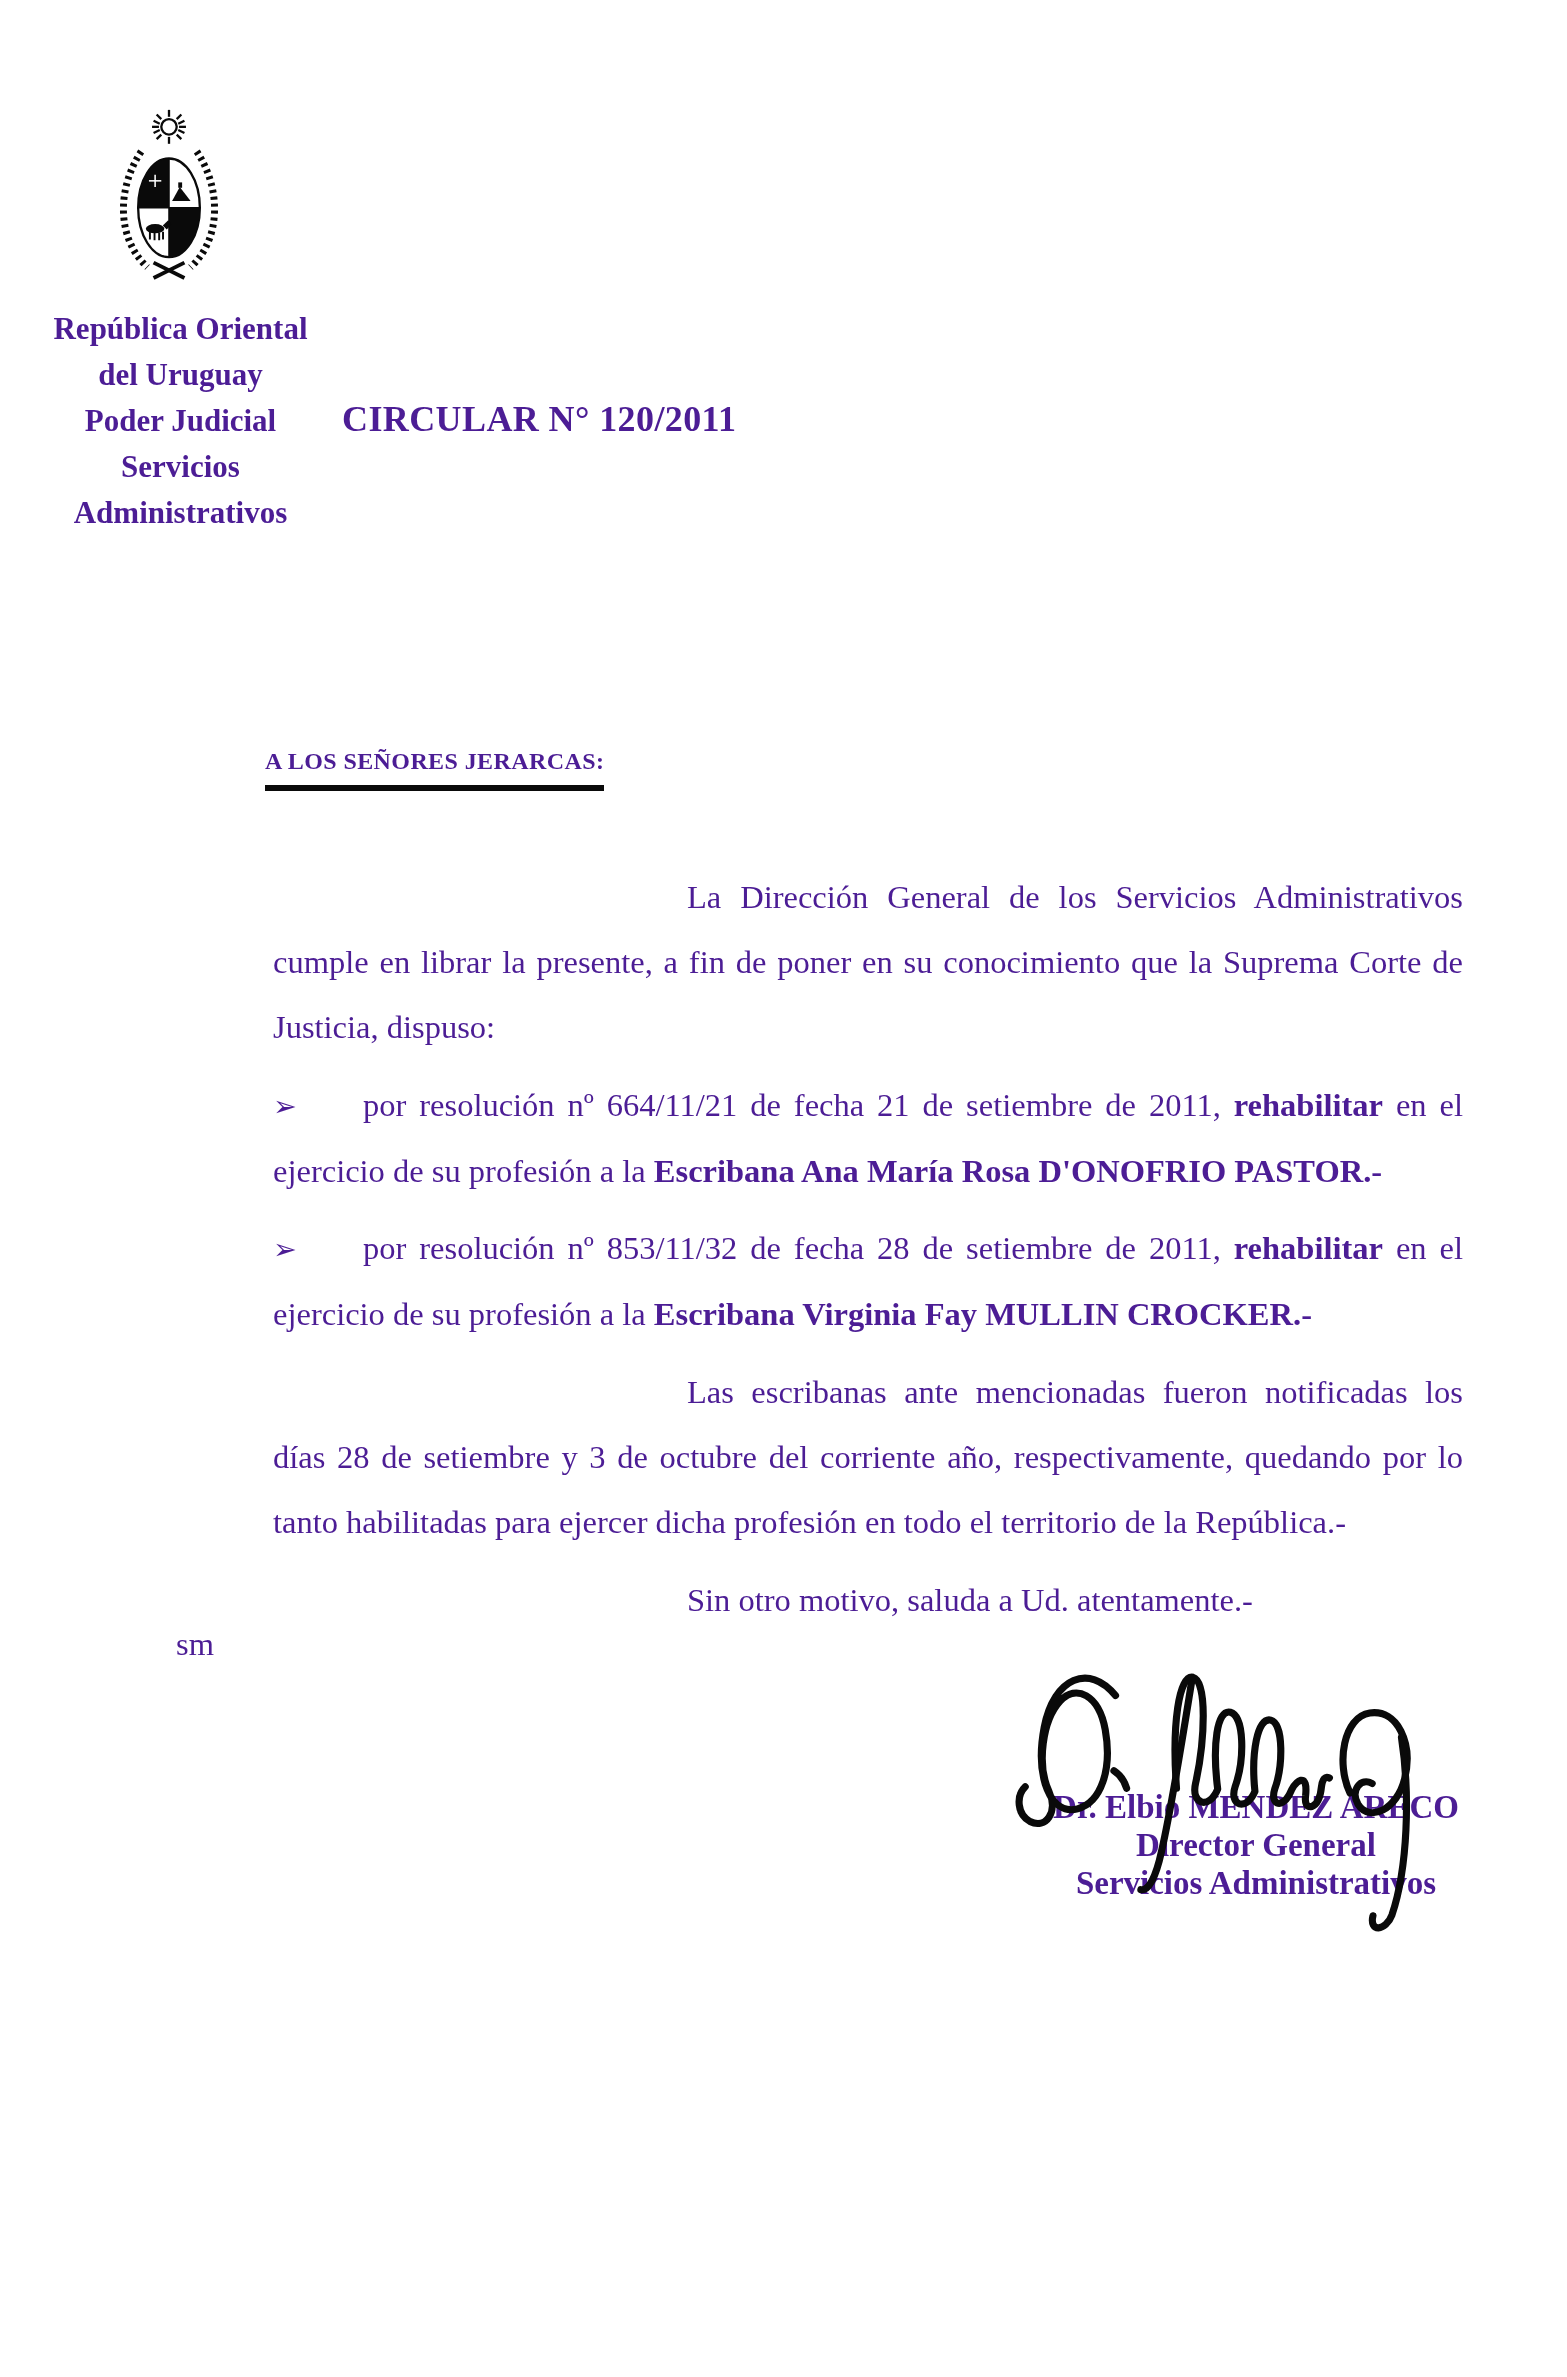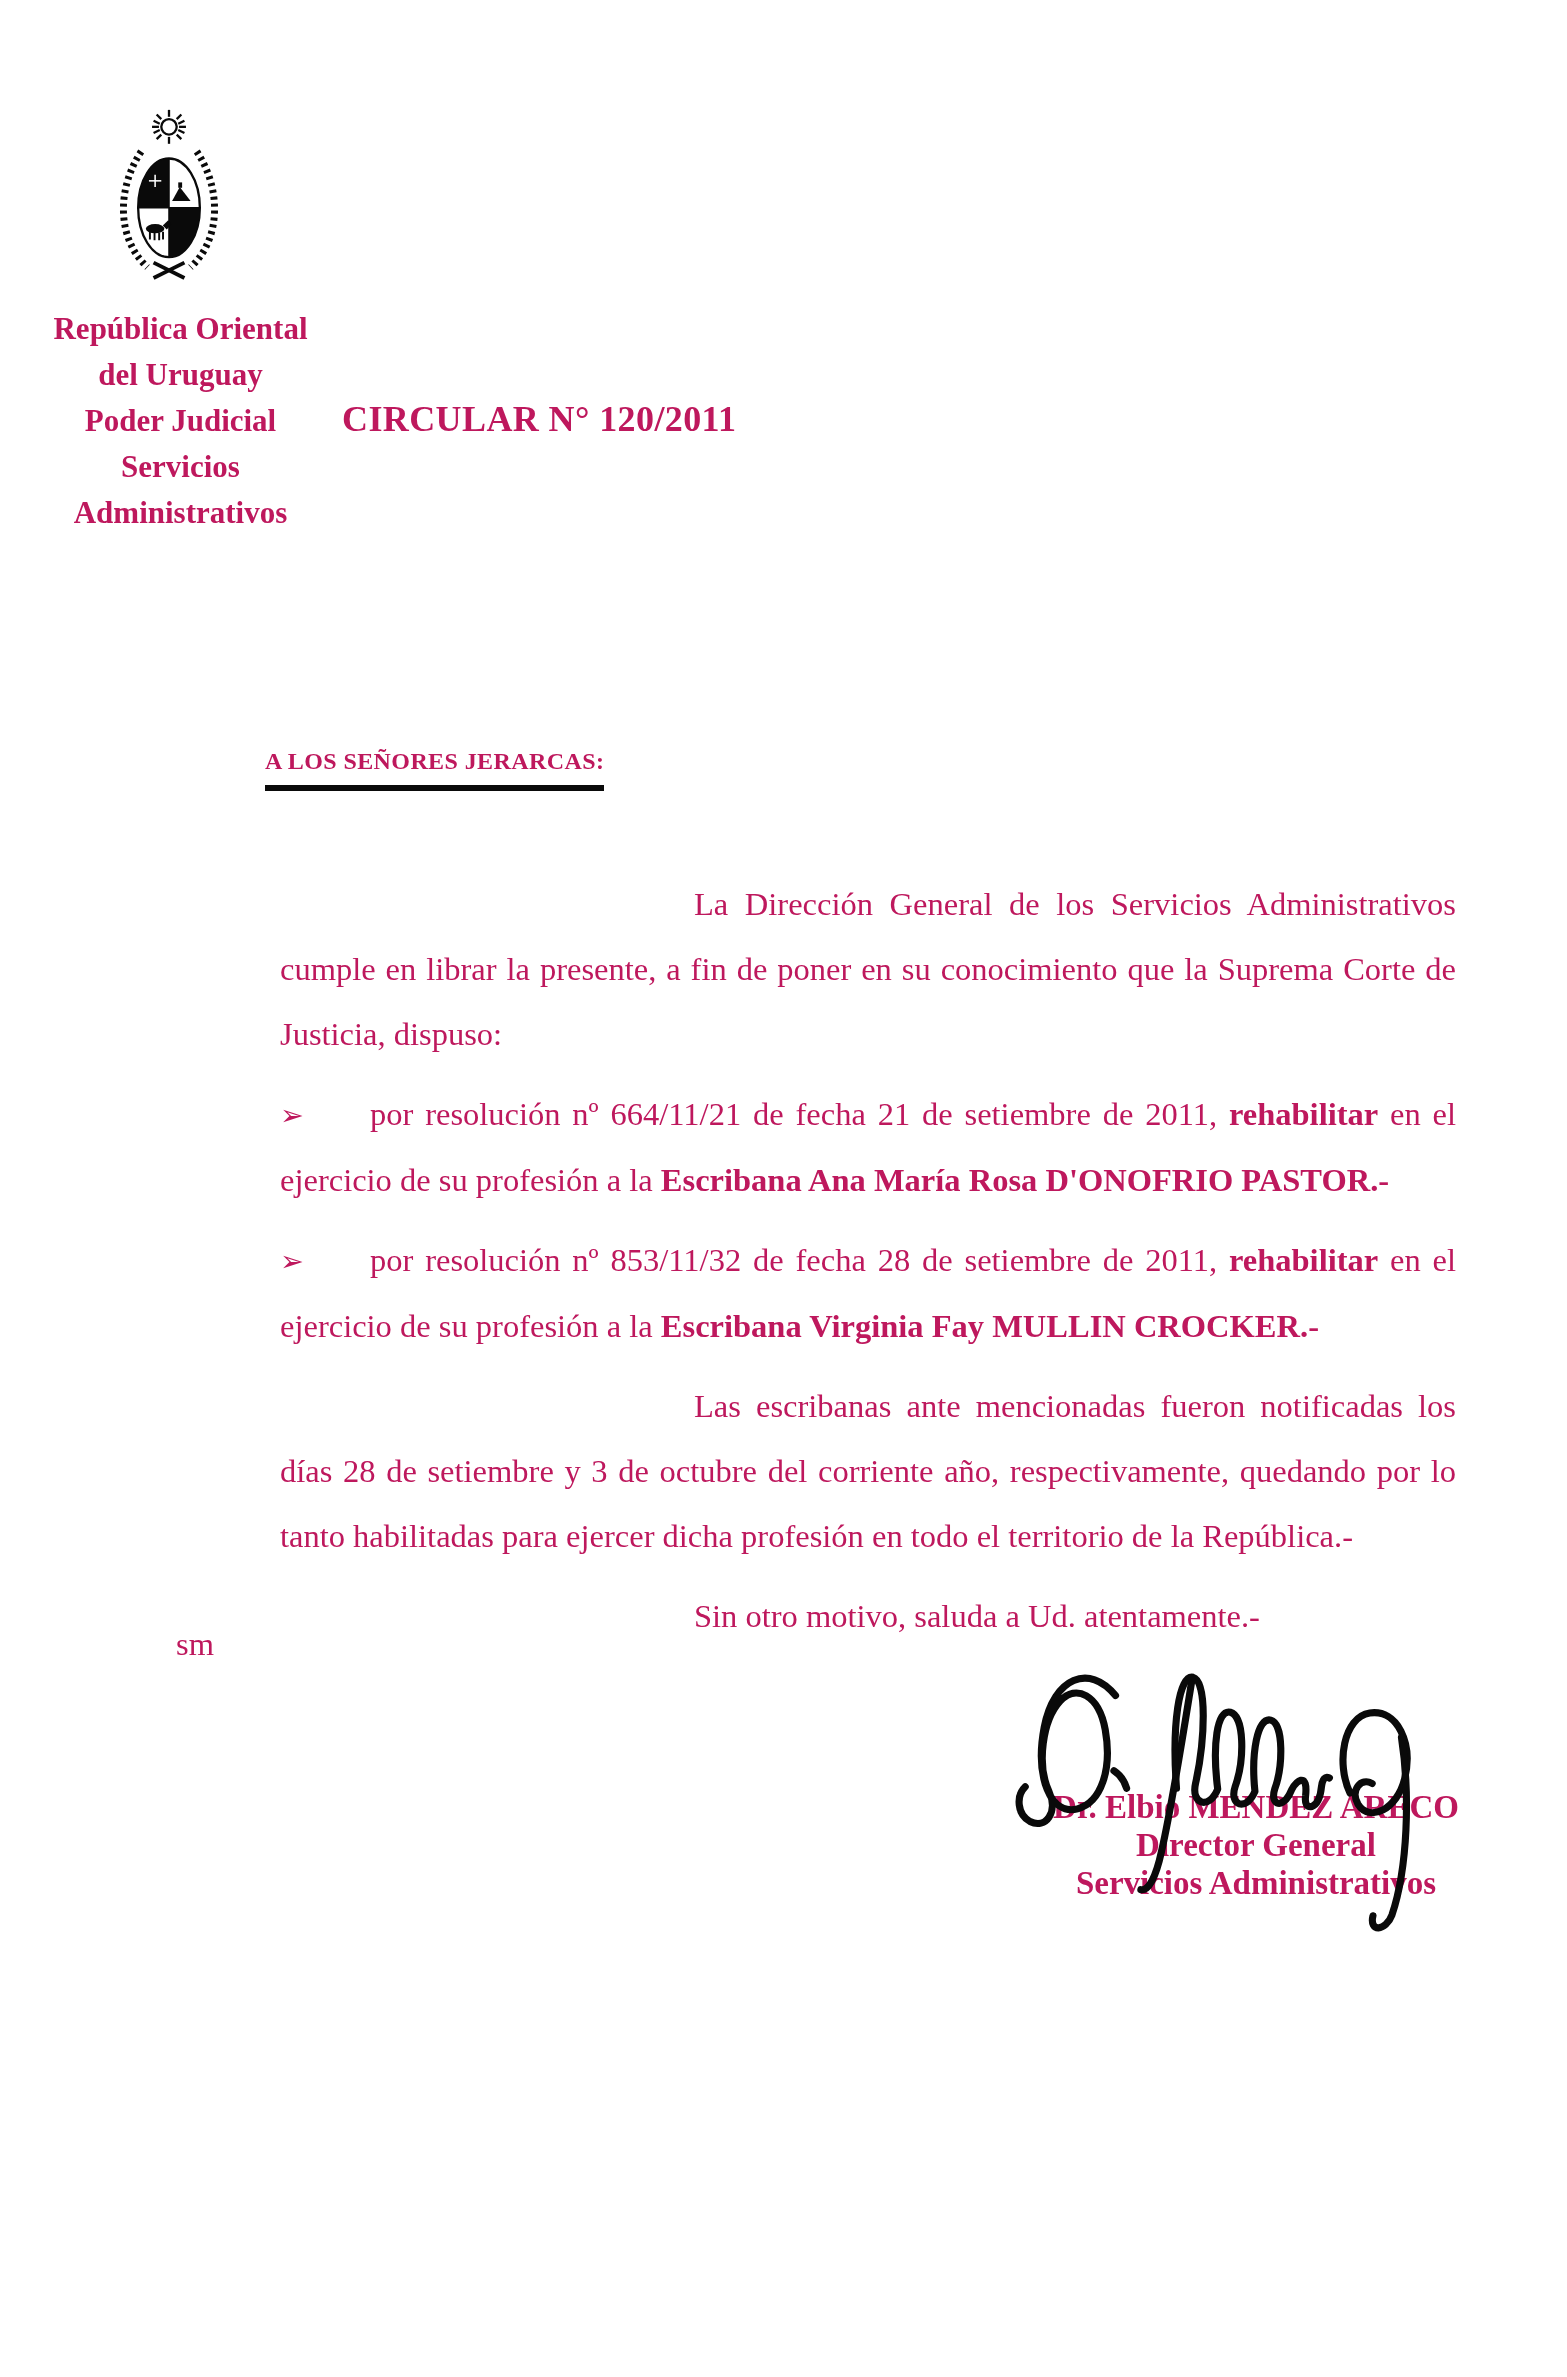--- a/index.html
+++ b/index.html
@@ -1,21 +1,21 @@
 <!DOCTYPE html>
 <html style="font-size:12.7px"><head>
 <meta charset="utf-8">
 <style>
   html,body{margin:0;padding:0;background:#888;}
   .page{
     position:relative;
     width:1568px;height:2377px;
     margin:0 auto;
     background:#ffffff;
-    color:#be185d;
+    color:#4c1d95;
     font-family:"Liberation Serif","DejaVu Serif",serif;
     overflow:hidden;
   }
   
   .emblem{position:absolute;left:115px;top:101px;width:108px;height:189px;}
   .org-block{
     position:absolute;left:22px;top:306px;width:317px;
     text-align:center;font-weight:bold;font-size:31px;line-height:46px;
   }
   
@@ -36,21 +36,21 @@
     position:absolute;left:265px;top:743px;
     font-weight:bold;font-size:24px;line-height:36px;
     border-bottom:6.3px solid #0a0a0a;padding-bottom:5.5px;letter-spacing:0.4px;
   }
   
   .body-text{
     position:absolute;left:265px;top:857px;width:1206px;
     font-size:32.5px;line-height:65px;
     text-align:justify;text-justify:inter-word;
   }
-  .para{margin:15px;}
+  .para{margin:8px;}
   .para + .para{margin-top:12.7px;}
   .indent{text-indent:414px;}
   .bullet-marker{
     display:inline-block;width:90px;
     font-family:"DejaVu Sans","Liberation Sans",sans-serif;
     font-size:28.5px;
   }
   .clerk-initials{
     position:absolute;left:176px;top:1626px;
     font-size:32.5px;

